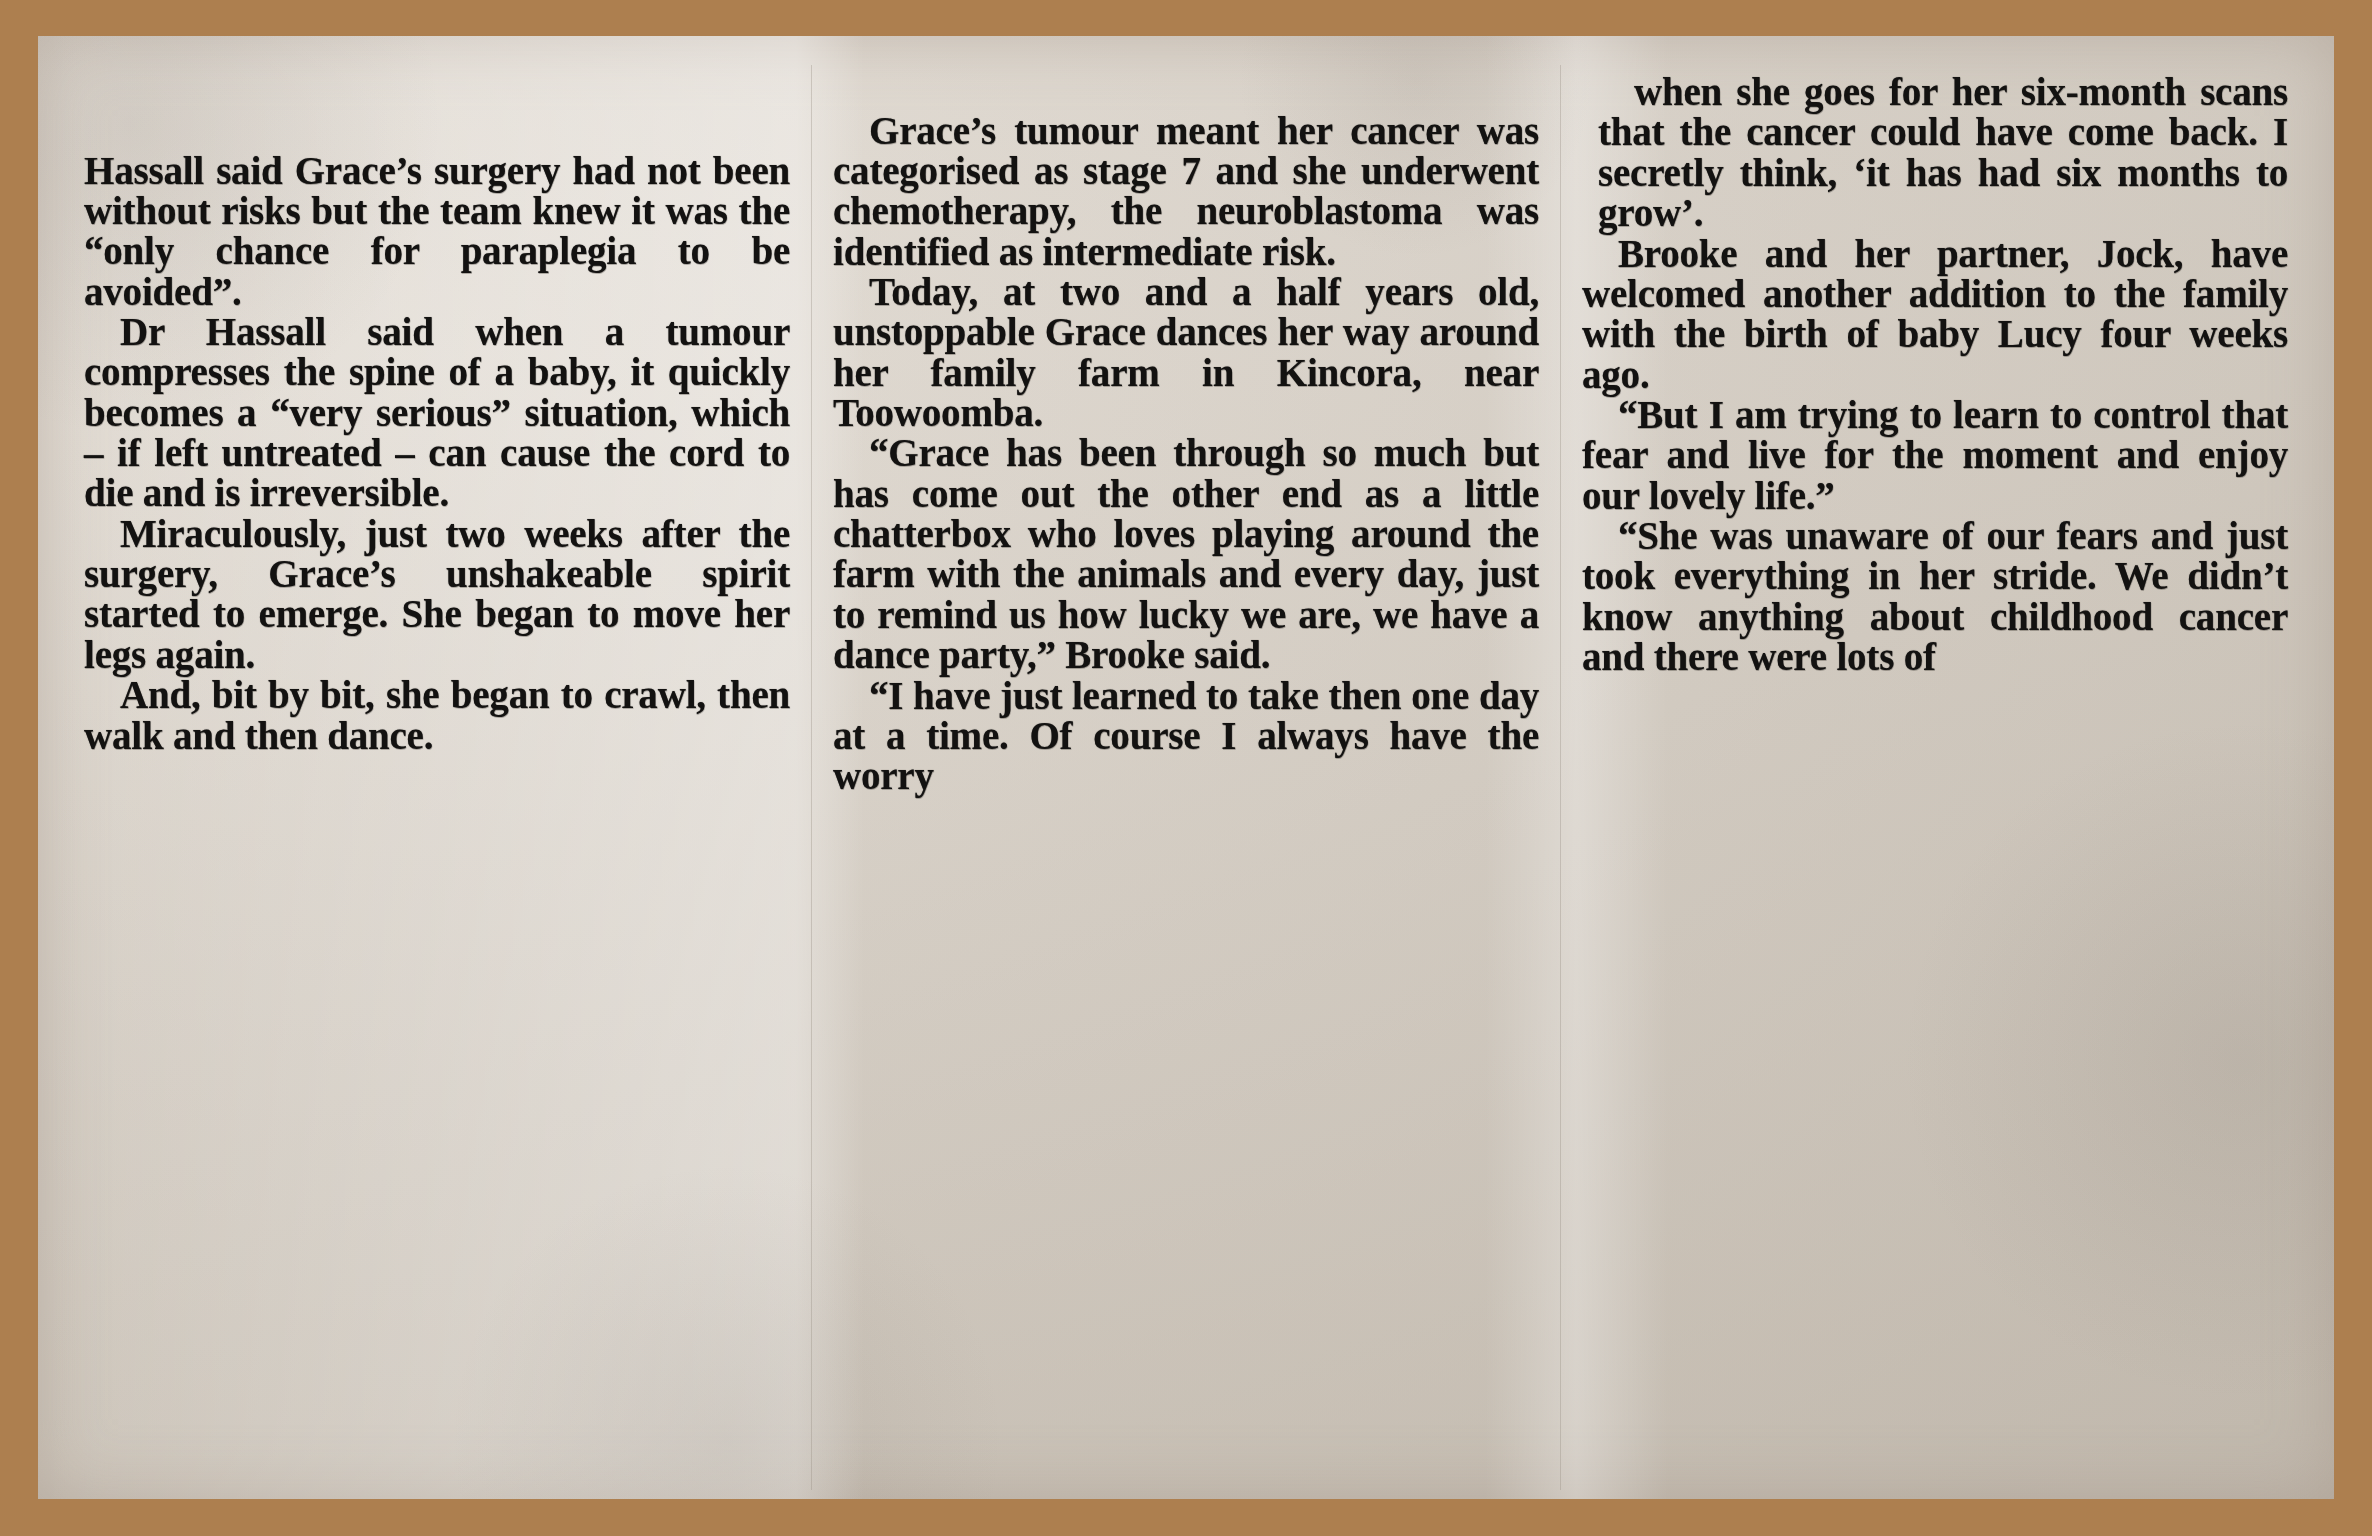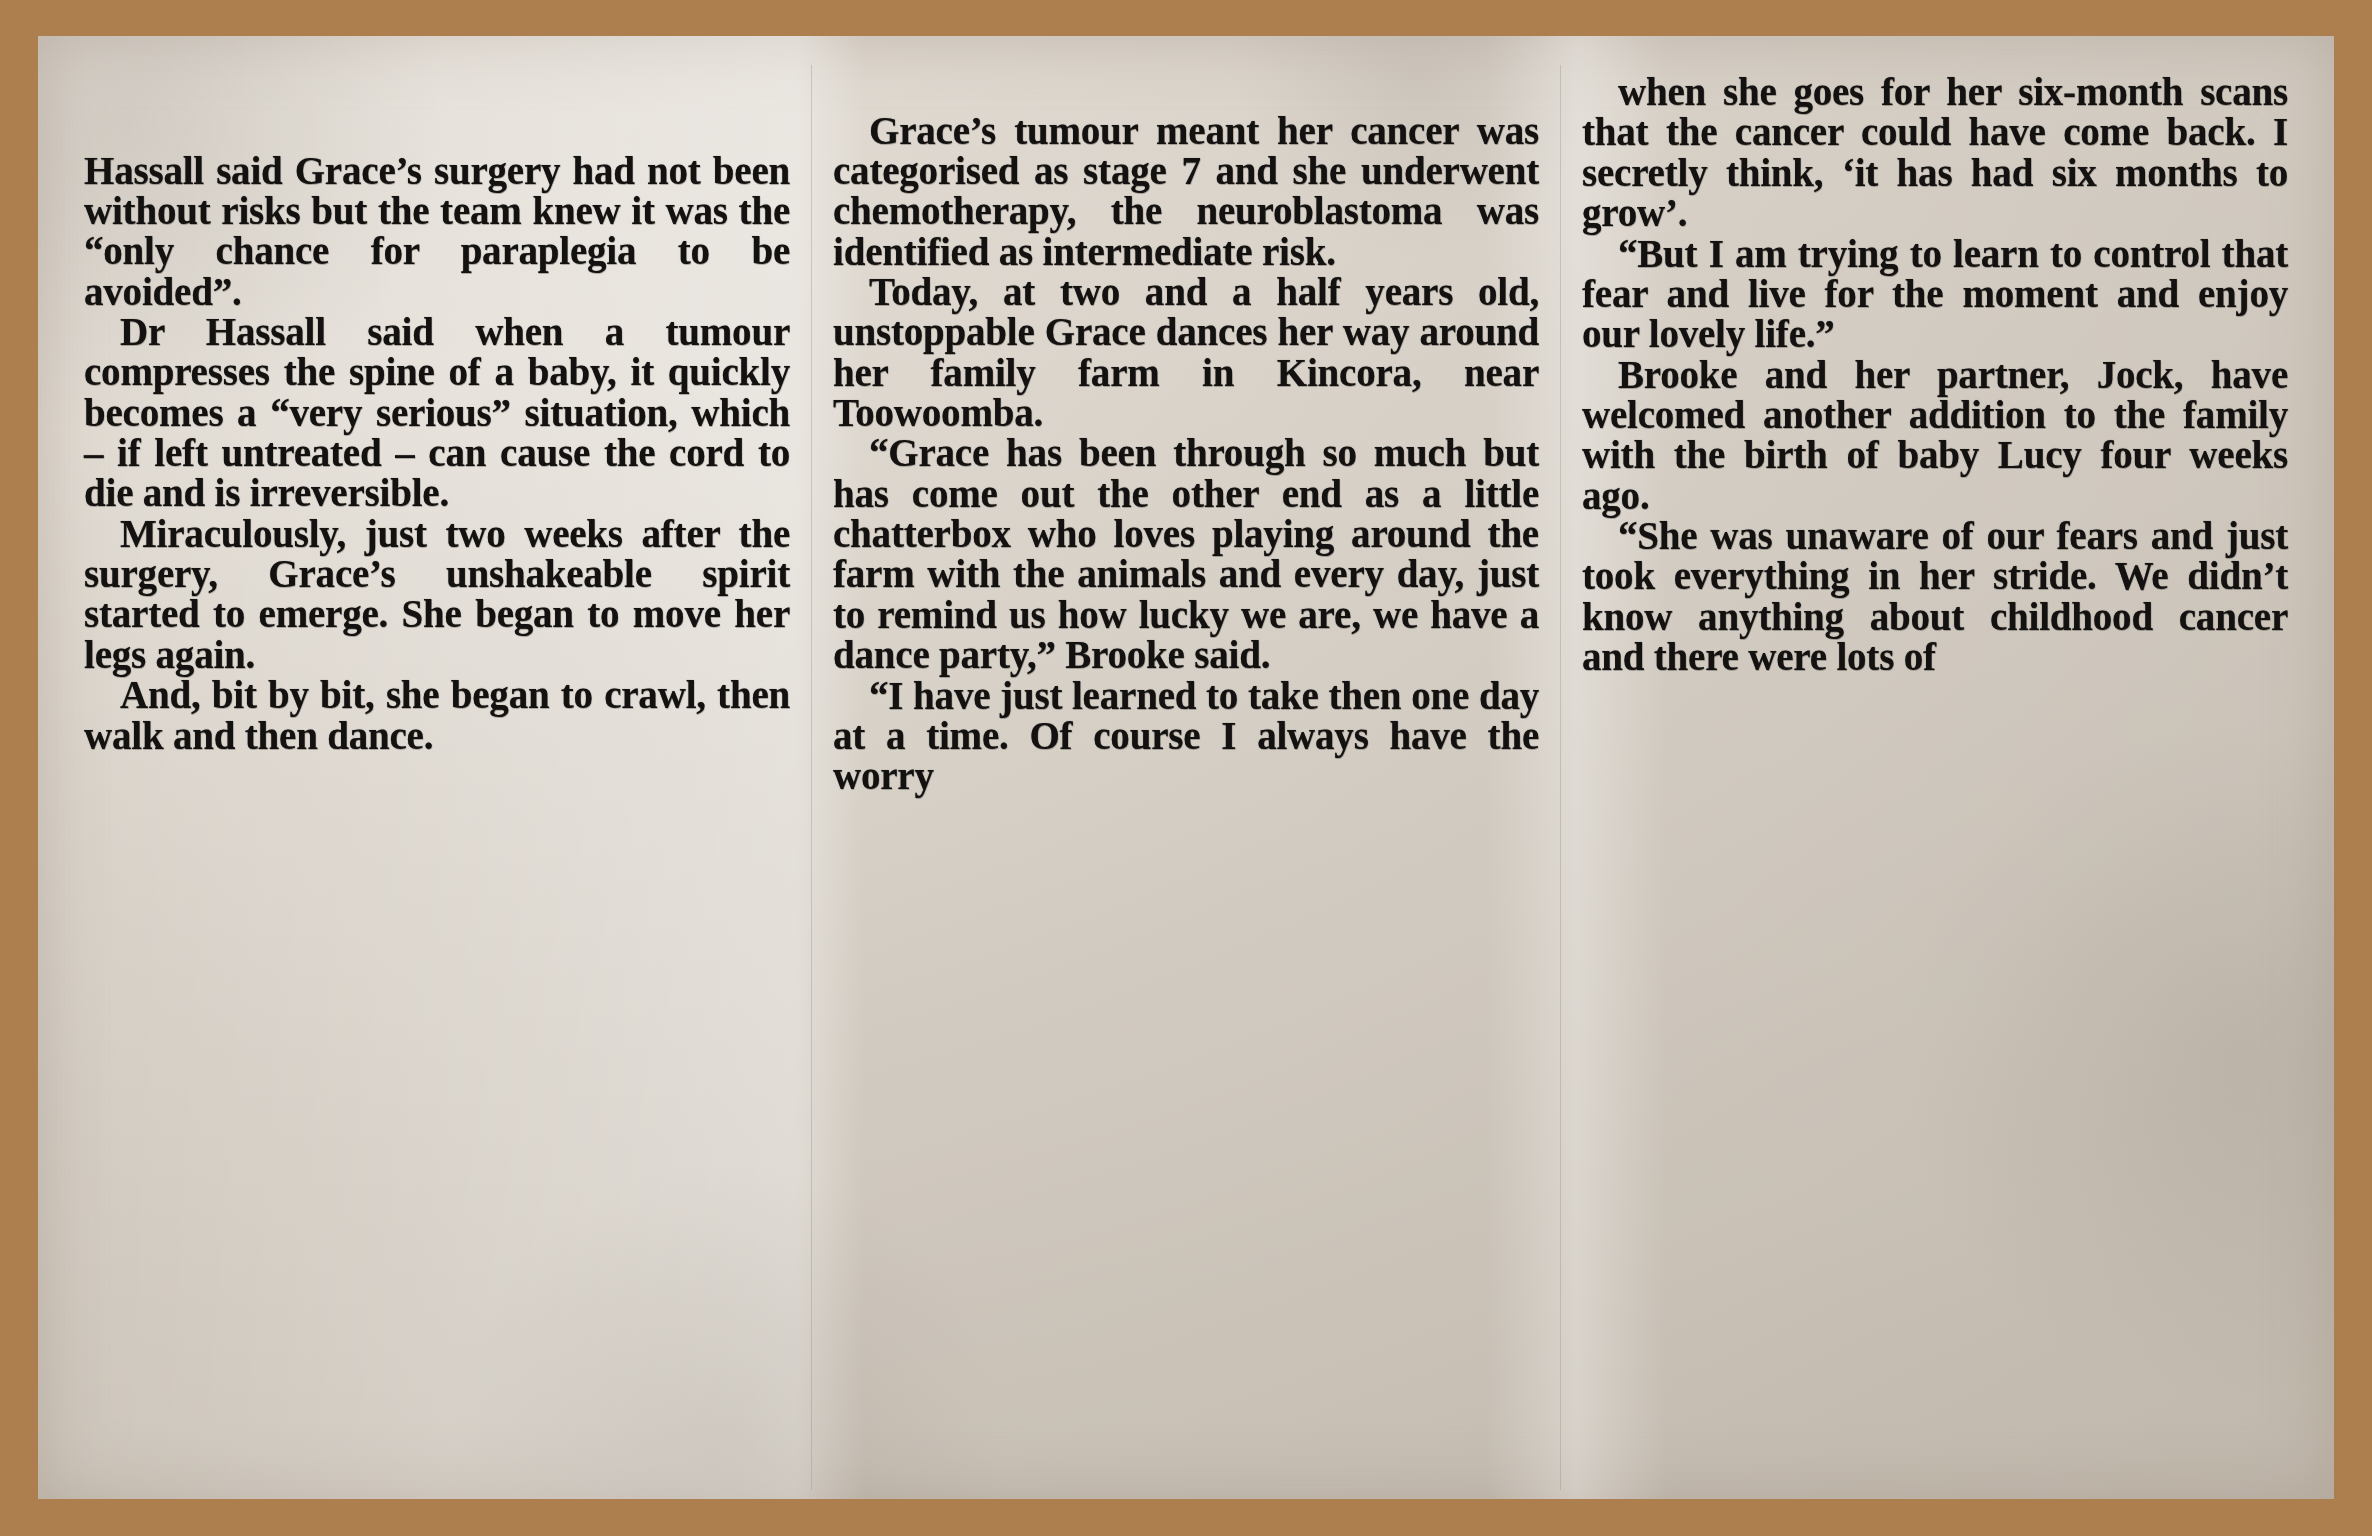--- a/index.html
+++ b/index.html
@@ -72,21 +72,21 @@
     text-align: justify;
     text-justify: inter-word;
     letter-spacing: -0.2px;
     -webkit-font-smoothing: none;
     text-shadow: 0 0 1px rgba(20,18,16,0.55), 0.5px 0.5px 0 rgba(30,26,22,0.25);
   }
   p.para + p.para {
     text-indent: 36px;
   }
   .col-2 p.para:first-child { text-indent: 36px; }
-  .col-3 p.para:first-child { text-indent: 36px; }
+  .col-3 p.para:first-child { text-indent: 36px; margin-left: 16px; }
 </style>
 </head>
 <body>
 
 <div class="page">
   <div class="clipping">
     <div class="columns">
 
       <div class="column col-1">
         <p class="para">Hassall said Grace’s surgery had not been without risks but the team knew it was the “only chance for paraplegia to be avoided”.</p>
@@ -97,21 +97,21 @@
 
       <div class="column col-2">
         <p class="para">Grace’s tumour meant her cancer was categorised as stage 7 and she underwent chemotherapy, the neuroblastoma was identified as intermediate risk.</p>
         <p class="para">Today, at two and a half years old, unstoppable Grace dances her way around her family farm in Kincora, near Toowoomba.</p>
         <p class="para">“Grace has been through so much but has come out the other end as a little chatterbox who loves playing around the farm with the animals and every day, just to remind us how lucky we are, we have a dance party,” Brooke said.</p>
         <p class="para">“I have just learned to take then one day at a time. Of course I always have the worry</p>
       </div>
 
       <div class="column col-3">
         <p class="para">when she goes for her six-month scans that the cancer could have come back. I secretly think, ‘it has had six months to grow’.</p>
+        <p class="para">Brooke and her partner, Jock, have welcomed another addition to the family with the birth of baby Lucy four weeks ago.</p>
         <p class="para">“But I am trying to learn to control that fear and live for the moment and enjoy our lovely life.”</p>
-        <p class="para">Brooke and her partner, Jock, have welcomed another addition to the family with the birth of baby Lucy four weeks ago.</p>
         <p class="para">“She was unaware of our fears and just took everything in her stride. We didn’t know anything about childhood cancer and there were lots of</p>
       </div>
 
     </div>
   </div>
 </div>
 
 
 </body></html>

